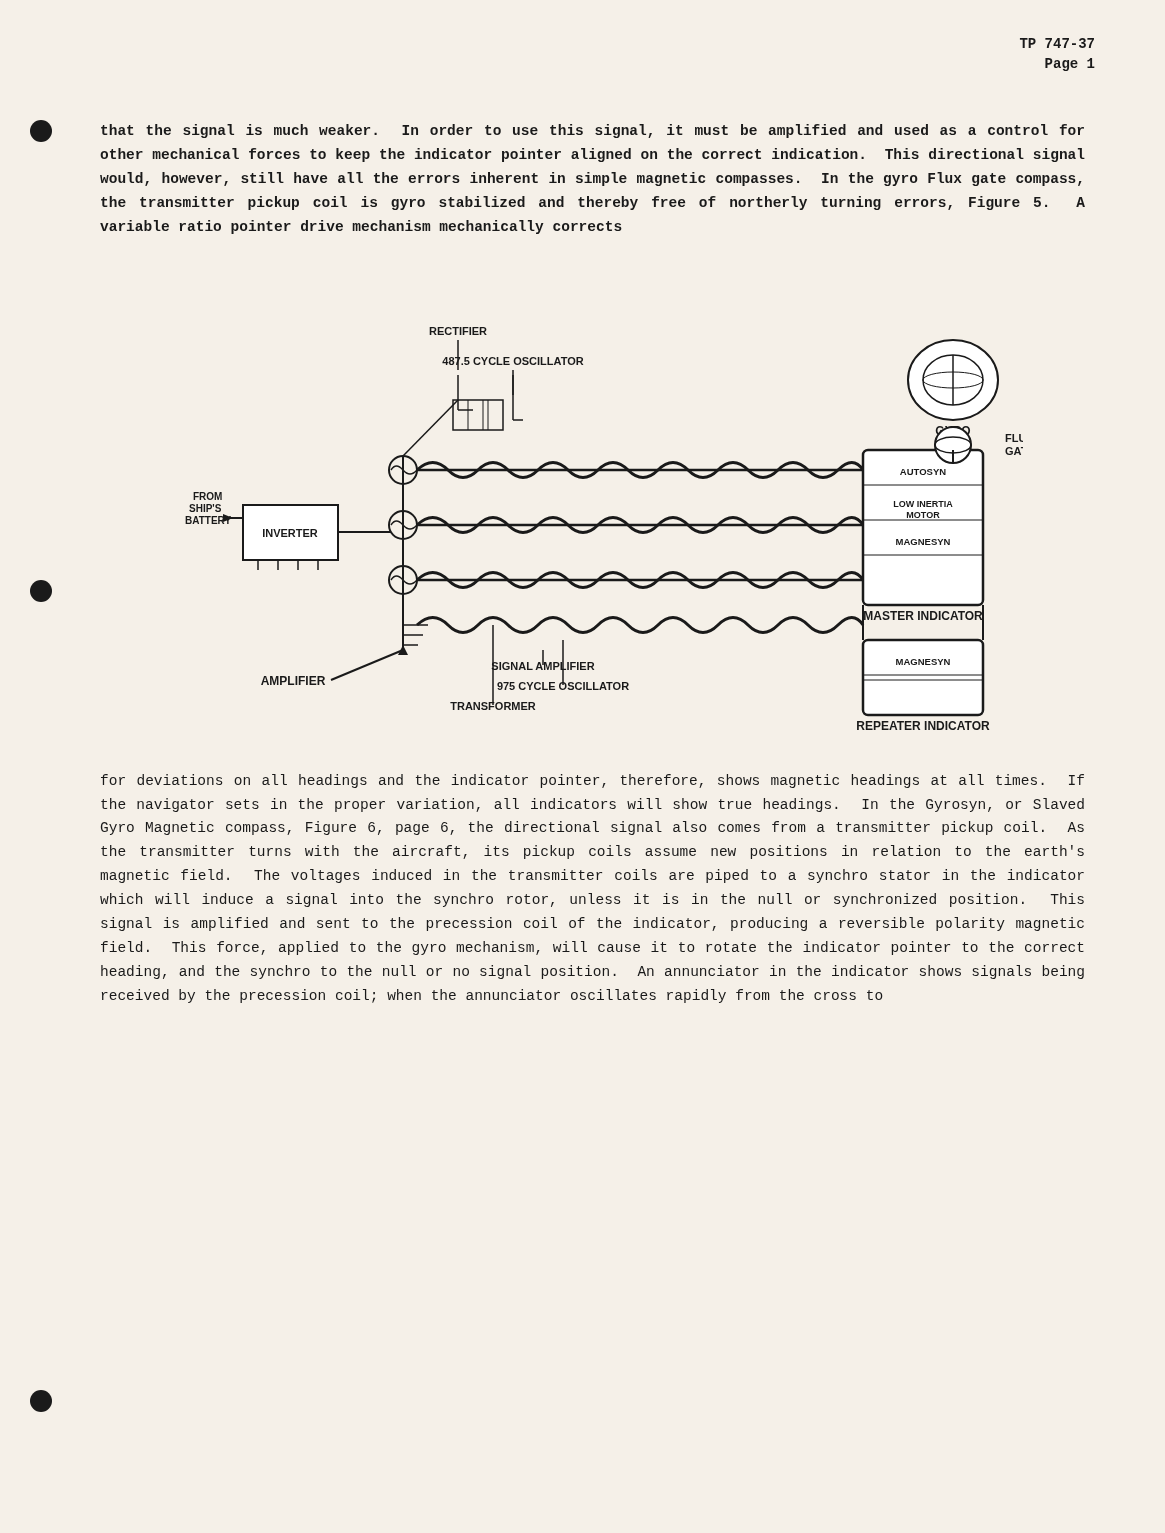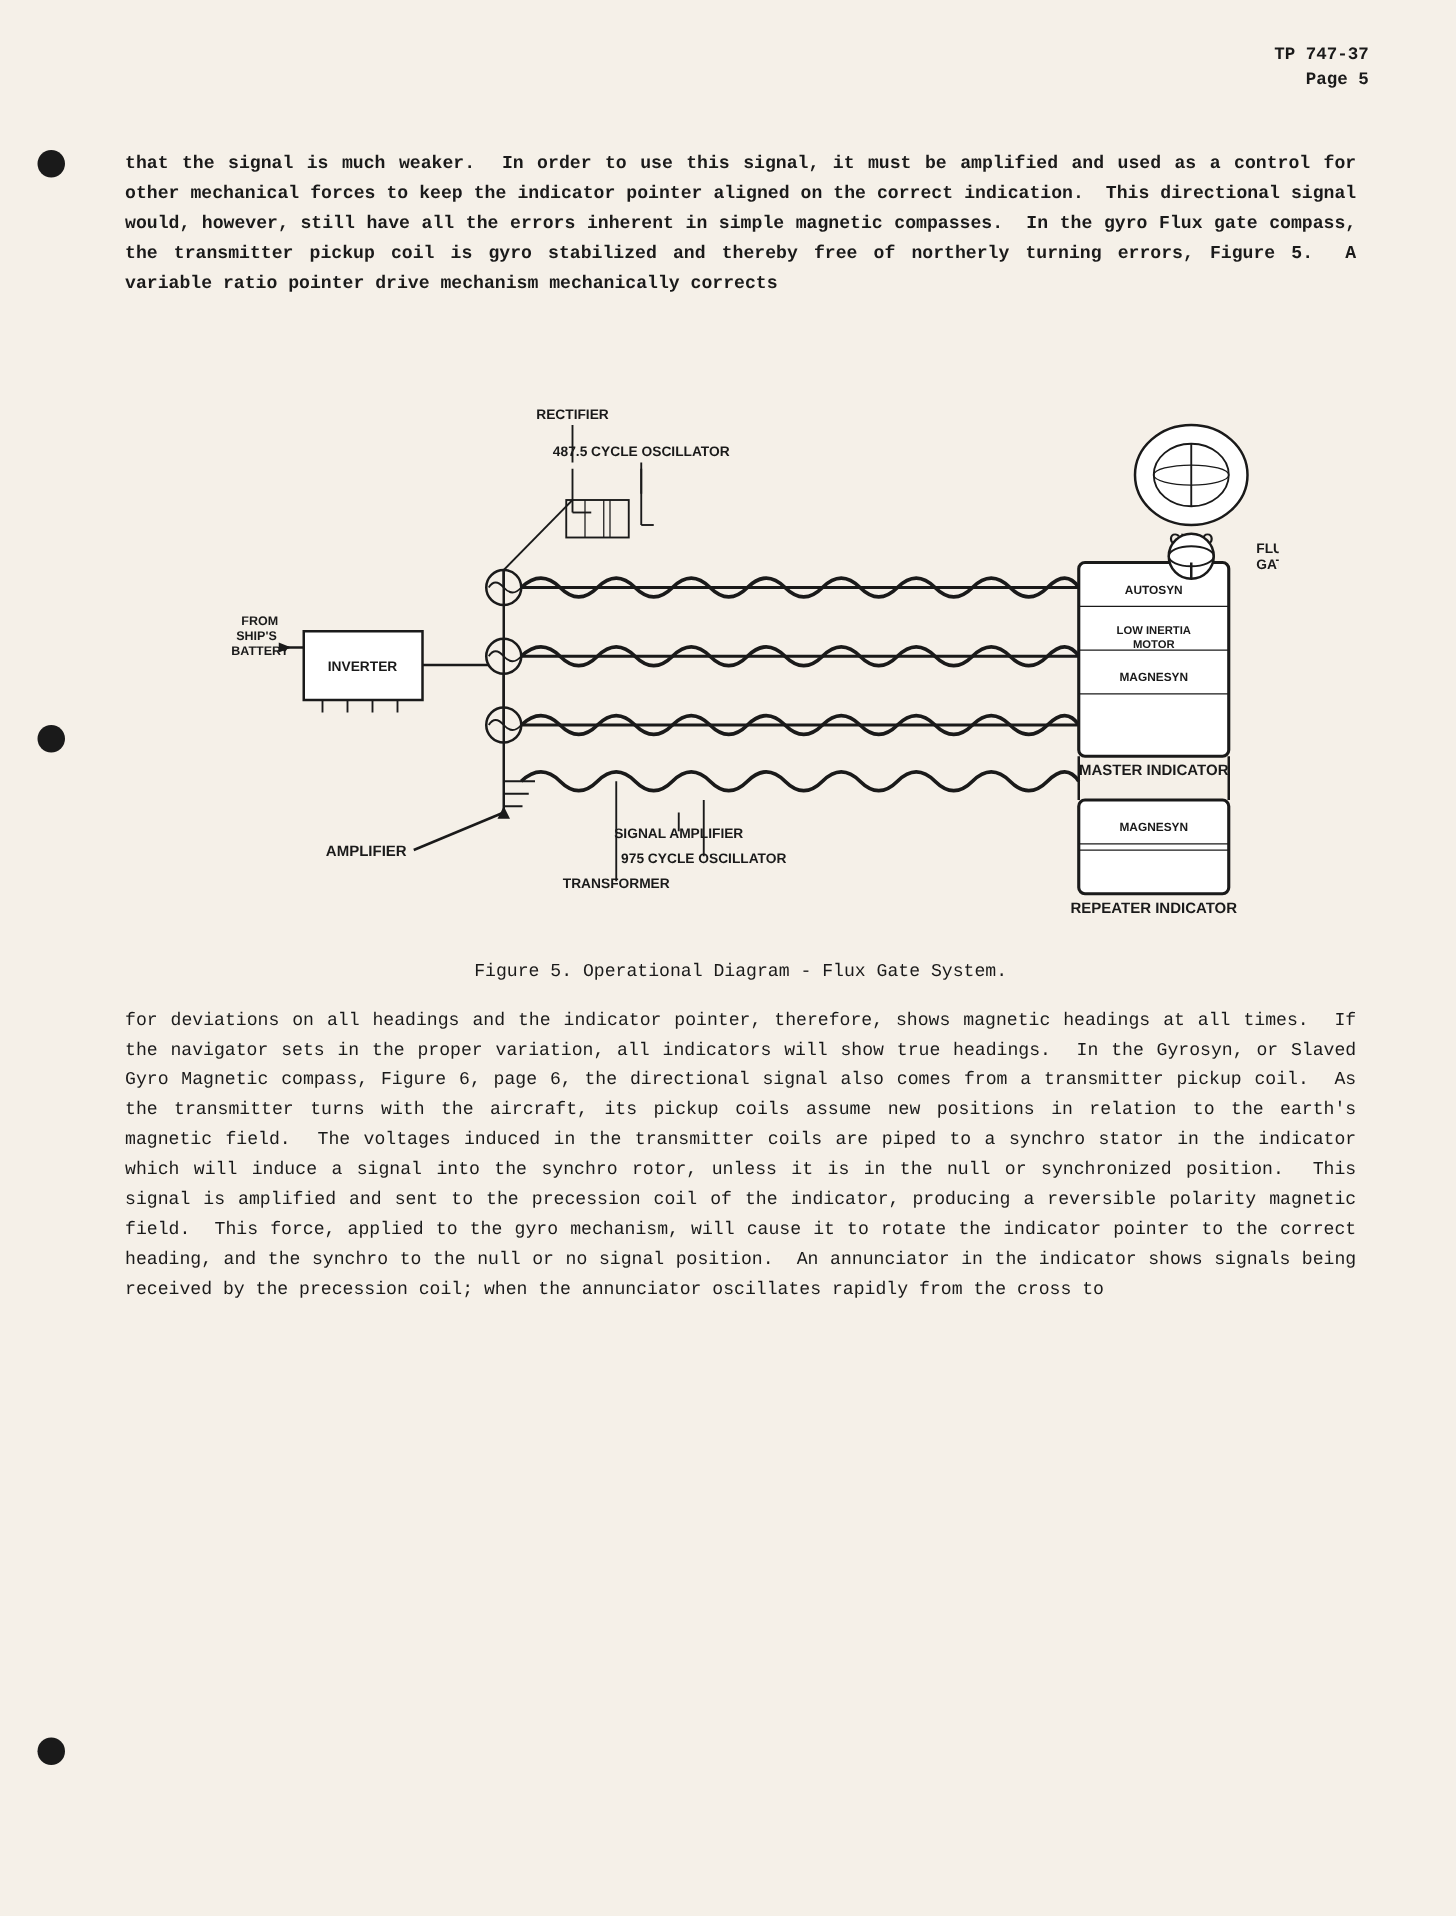--- a/index.html
+++ b/index.html
@@ -78,21 +78,21 @@
       text-align: justify;
     }
   </style>
 </head>
 <body>
 
 <div class="page">
 
   <div class="header">
     <div>TP 747-37</div>
-    <div>Page 5</div>
+    <div>Page 1</div>
   </div>
 
   <div class="bullet-left bullet-top"></div>
   <div class="bullet-left bullet-mid"></div>
   <div class="bullet-left bullet-bottom"></div>
 
   <div style="margin-top: 80px;">
     <p class="body-text">
       that the signal is much weaker.&nbsp; In order to use this signal, it must be amplified and used as a control for other mechanical forces to keep the indicator pointer aligned on the correct indication.&nbsp; This directional signal would, however, still have all the errors inherent in simple mag­netic compasses.&nbsp; In the gyro Flux gate compass, the transmitter pickup coil is gyro stabilized and thereby free of northerly turning errors, Figure 5.&nbsp; A variable ratio pointer drive mechanism mechanically corrects
     </p>
@@ -222,23 +222,20 @@
         <line x1="320" y1="130" x2="320" y2="160" stroke="#1a1a1a" stroke-width="1"></line>
         <line x1="325" y1="130" x2="325" y2="160" stroke="#1a1a1a" stroke-width="1"></line>
 
         <line x1="350" y1="105" x2="350" y2="150" stroke="#1a1a1a" stroke-width="1.5"></line>
         <line x1="350" y1="150" x2="360" y2="150" stroke="#1a1a1a" stroke-width="1.5"></line>
 
       </svg>
     </div>
   </div>
 
-  <div class="figure-caption">
-    <span>Figure 5.  Operational Diagram - Flux Gate System.</span>
-  </div>
 
   <div>
     <p class="bottom-text">
       for deviations on all headings and the indicator pointer, therefore, shows magnetic headings at all times.&nbsp; If the navigator sets in the proper varia­tion, all indicators will show true headings.&nbsp; In the Gyrosyn, or Slaved Gyro Magnetic compass, Figure 6, page 6, the directional signal also comes from a transmitter pickup coil.&nbsp; As the transmitter turns with the air­craft, its pickup coils assume new positions in relation to the earth's magnetic field.&nbsp; The voltages induced in the transmitter coils are piped to a synchro stator in the indicator which will induce a signal into the synchro rotor, unless it is in the null or synchronized position.&nbsp; This signal is amplified and sent to the precession coil of the indicator, producing a reversible polarity magnetic field.&nbsp; This force, applied to the gyro mechanism, will cause it to rotate the indicator pointer to the correct heading, and the synchro to the null or no signal position.&nbsp; An annunciator in the indicator shows signals being received by the pre­cession coil; when the annunciator oscillates rapidly from the cross to
     </p>
   </div>
 
 </div>
 
 </body></html>

